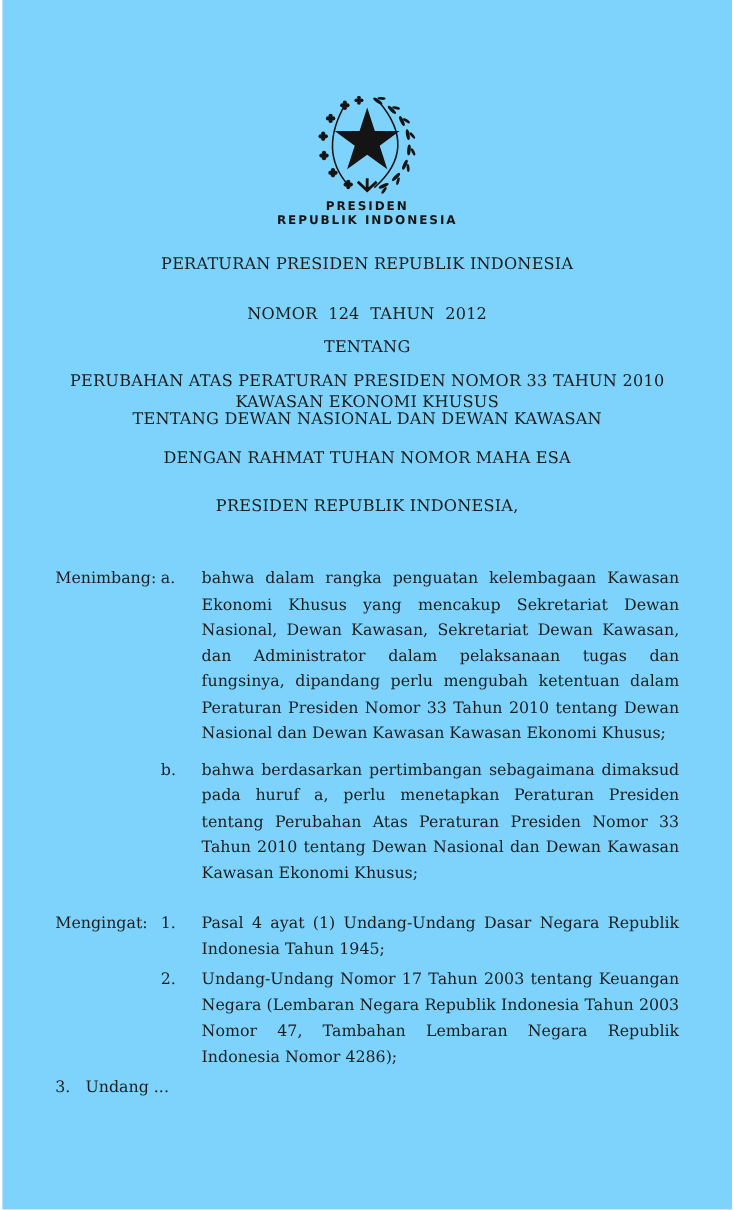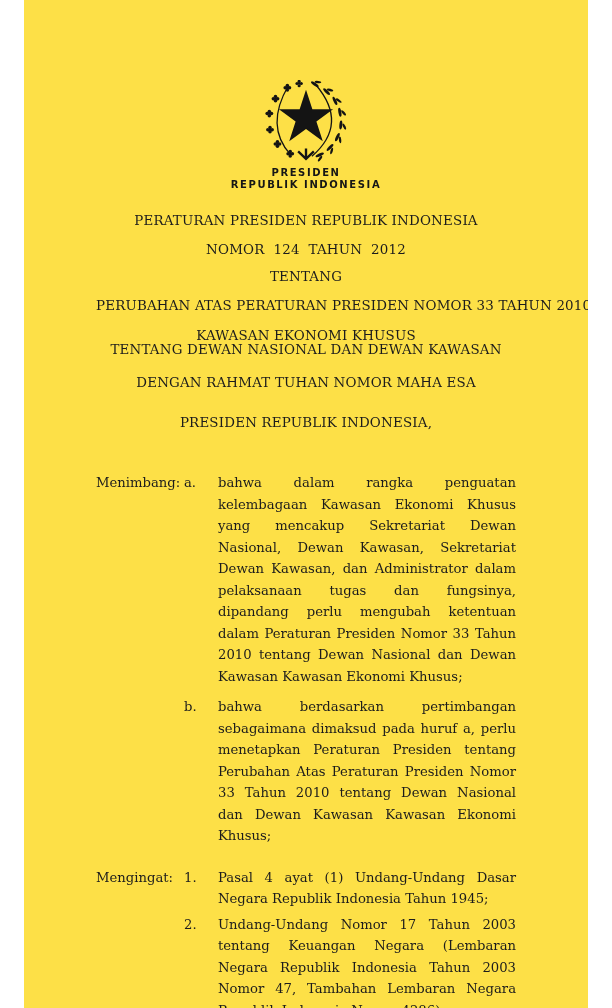--- a/index.html
+++ b/index.html
@@ -2,25 +2,25 @@
 <html><head>
 <meta charset="utf-8">
 <style>
   html, body {
     margin: 0;
     padding: 0;
     background: #ffffff;
   }
   .page {
     position: relative;
-    width: 564px;
+    width: 608px;
     height: 1008px;
     margin: 0 auto;
-    background: #fde047;
-    padding: 0 72px;
+    background: #7dd3fc;
+    padding: 0 44px;
     box-sizing: border-box;
     font-family: "DejaVu Serif", serif;
     color: #1c1c1c;
     overflow: hidden;
   }
   .emblem {
     display: block;
     margin: 80px auto 0 auto;
   }
   .emblem-caption {
@@ -34,24 +34,24 @@
     color: #161616;
   }
   .title-block {
     margin-top: 24px;
     text-align: center;
     font-size: 13.4px;
     line-height: 14px;
     letter-spacing: 0.2px;
   }
   .t-line { white-space: pre; }
-  .t-1 { margin-bottom: 15px; }
+  .t-1 { margin-bottom: 28px; }
   .t-2 { margin-bottom: 13px; }
   .t-3 { margin-bottom: 15px; }
-  .t-4 { margin-bottom: 16px; }
+  .t-4 { margin-bottom: 3px; }
   .t-5 { margin-bottom: 8px; }
   .invocation {
     margin-top: 19px;
     text-align: center;
     font-size: 13.4px;
     line-height: 14px;
     letter-spacing: 0.2px;
   }
   .authority {
     margin-top: 26px;

